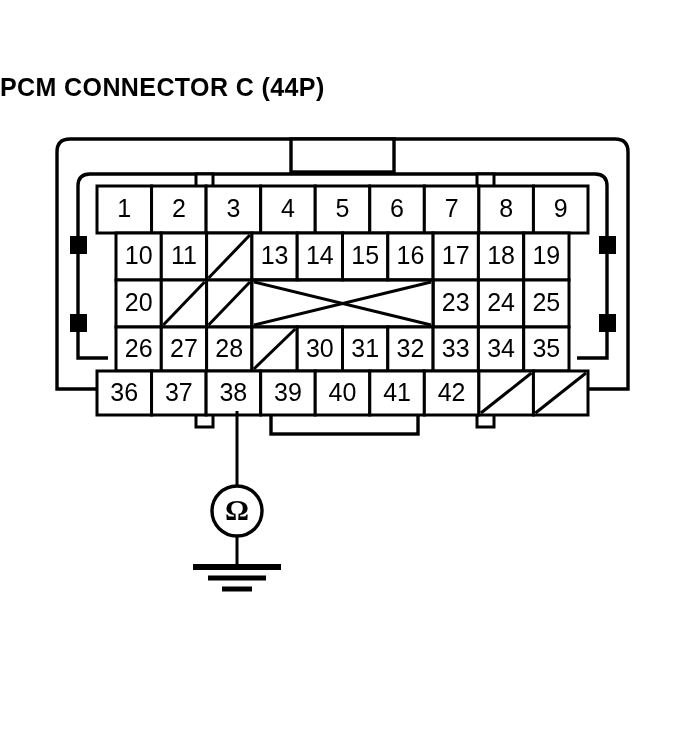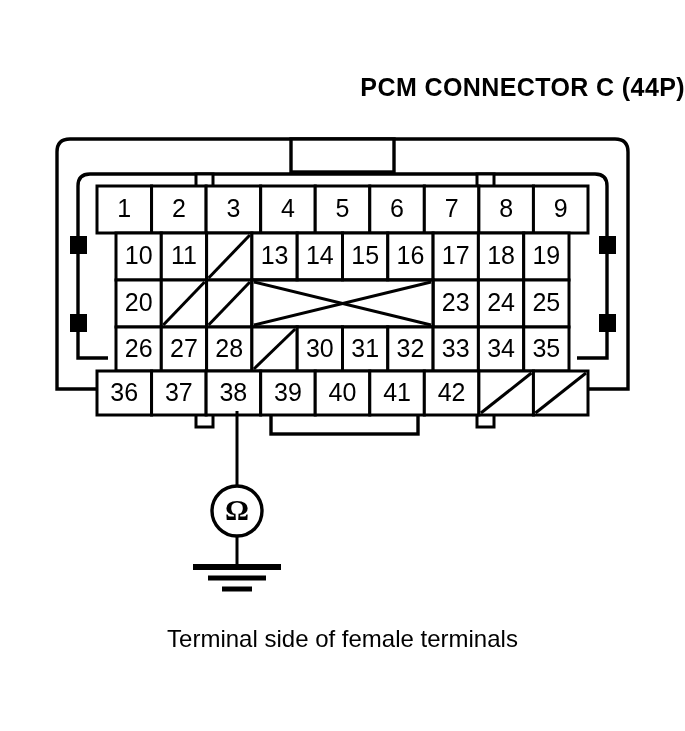--- a/index.html
+++ b/index.html
@@ -19,21 +19,21 @@
   #page-root {
     position: relative;
     width: 685px;
     height: 731px;
   }
   .diagram-title {
     position: absolute;
     top: 73px;
     left: 0;
     width: 685px;
-    text-align: right;
+    text-align: left;
     font-family: "Liberation Sans", sans-serif;
     font-weight: bold;
     font-size: 25px;
     letter-spacing: 0.4px;
     white-space: nowrap;
   }
   .wire-label {
     position: absolute;
     top: 440px;
     left: 243px;
@@ -246,15 +246,14 @@
 
     <g stroke="#000000" fill="none">
       <line x1="193" y1="567" x2="281" y2="567" stroke-width="6"></line>
       <line x1="208" y1="578" x2="266" y2="578" stroke-width="5"></line>
       <line x1="222" y1="589" x2="252" y2="589" stroke-width="5"></line>
     </g>
 
   </svg>
 
 
-  <div class="caption">Terminal side of female terminals</div>
 
 </div>
 
 </body></html>

